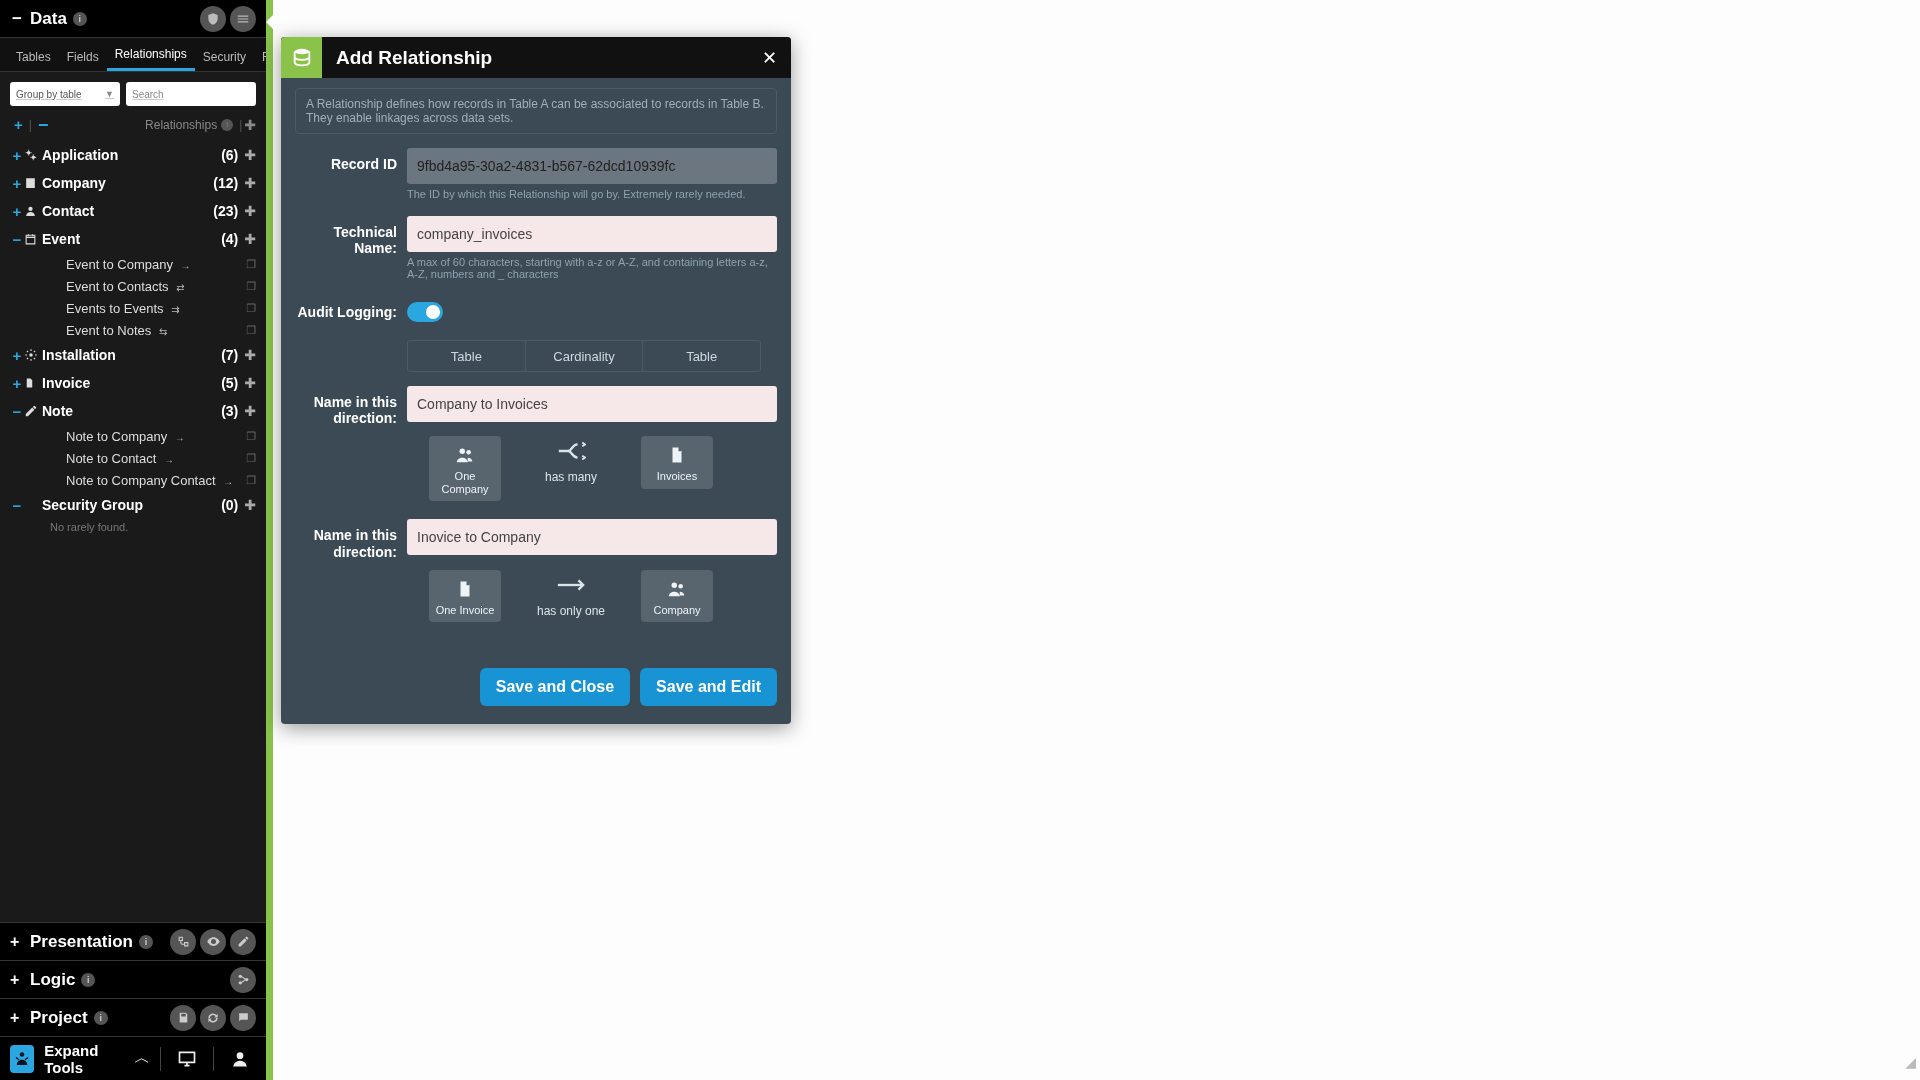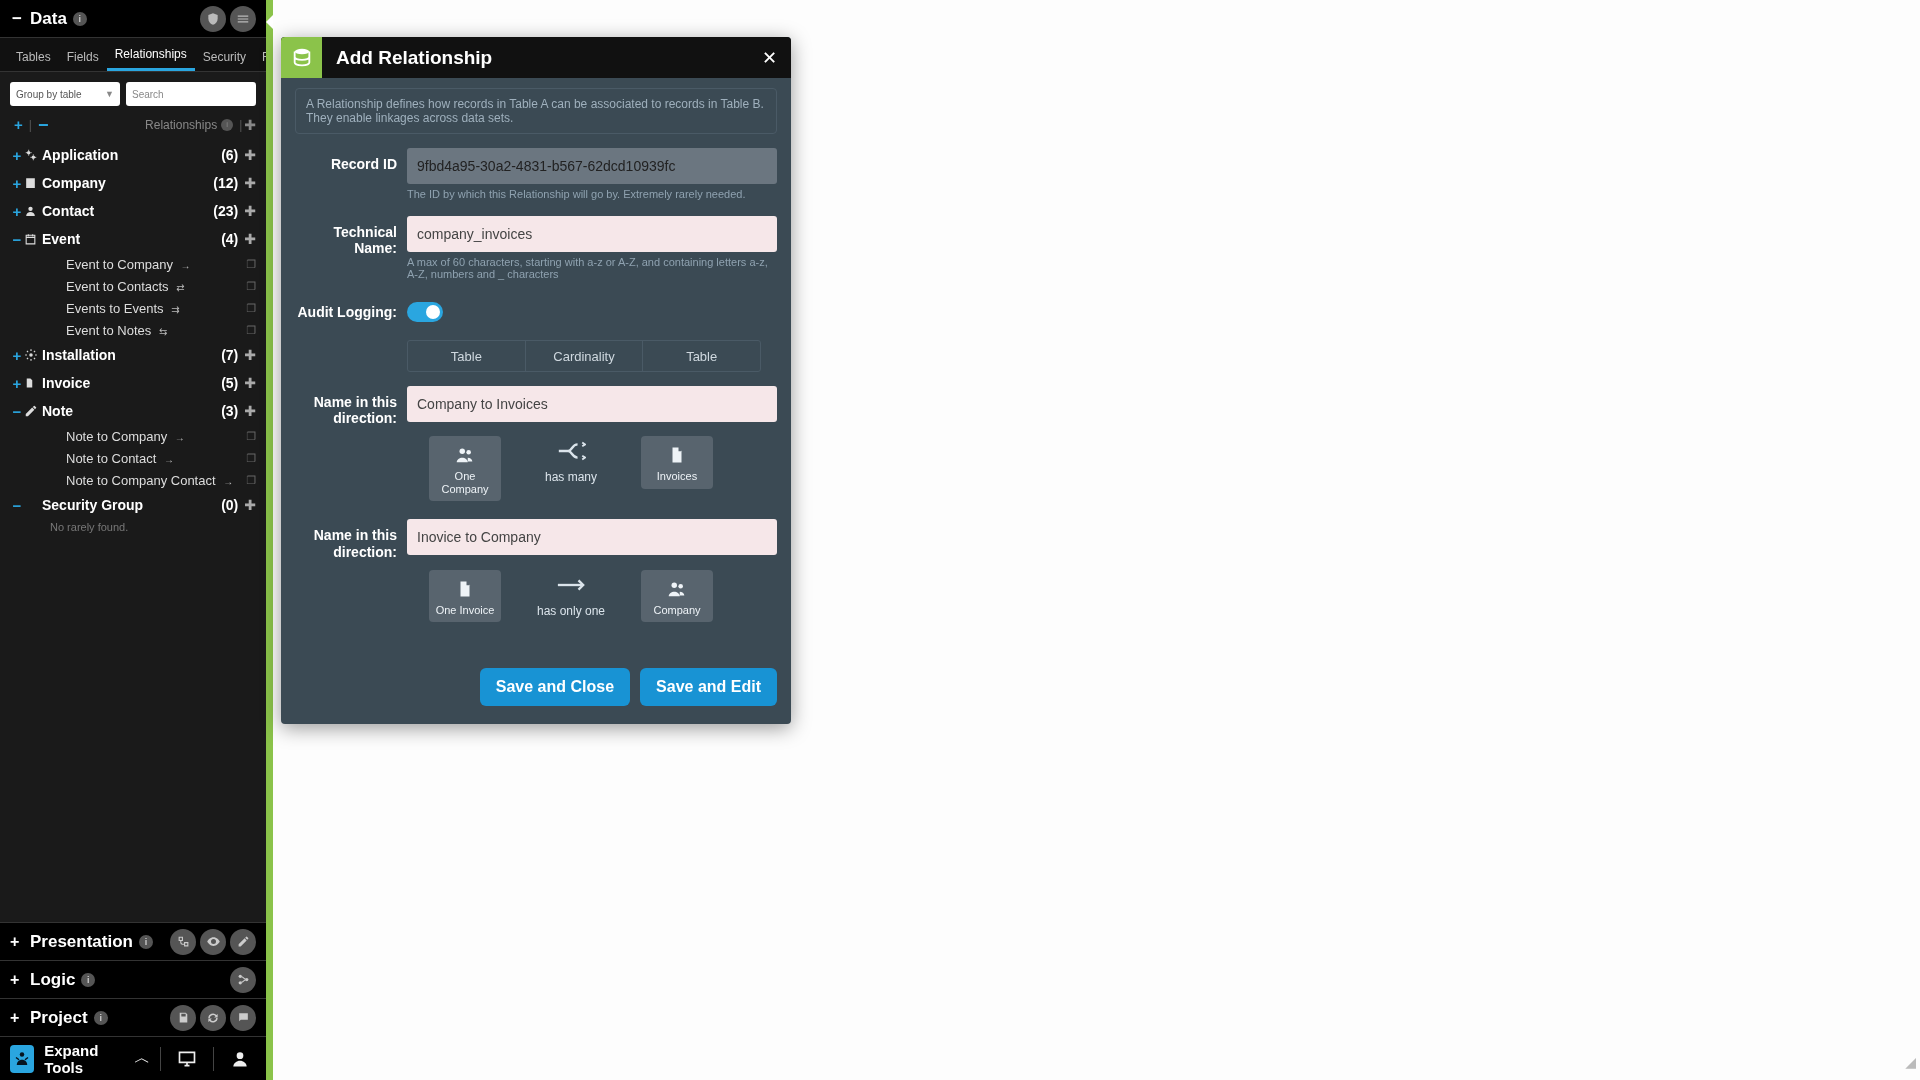--- a/index.html
+++ b/index.html
@@ -11,21 +11,21 @@
 .content { flex:1; position:relative; background:#fdfdfd; }
 
 .panel-header { background:#000; height:38px; display:flex; align-items:center; padding:0 10px; font-size:17px; font-weight:600; color:#fff; border-bottom:1px solid #333; }
 .panel-header .toggle{ width:14px; text-align:center; margin-right:6px; color:#fff; font-weight:700; }
 .panel-header .info-dot{ width:14px; height:14px; border-radius:50%; background:#555; display:inline-flex; align-items:center; justify-content:center; font-size:9px; margin-left:6px; color:#ccc; font-weight:700;}
 .panel-header .spacer{ flex:1; }
 .panel-header .circ-btn{ width:26px; height:26px; border-radius:50%; background:#555; display:inline-flex; align-items:center; justify-content:center; color:#bbb; margin-left:4px; font-size:13px; }
 .tabs { display:flex; gap:0; background:#111; height:34px; align-items:flex-end; padding:0 8px; border-bottom:1px solid #333;}
 .tab { font-size:12px; color:#bbb; padding:8px 8px 7px; cursor:pointer; }
 .tab.active { color:#fff; border-bottom:3px solid #2aa6e0; }
-.filter-row{ display:flex; gap:6px; padding:10px 10px 6px; }
+.filter-row{ display:flex; gap:6px; padding:10px 10px 6px;text-decoration:underline; }
 .select { flex:0 0 110px; height:24px; background:#fff; border-radius:3px; font-size:10px; color:#555; display:flex; align-items:center; padding:0 6px; justify-content:space-between;}
 .select .caret{ font-size:9px; color:#888;}
 .search { flex:1; height:24px; background:#fff; border-radius:3px; font-size:10px; color:#888; display:flex; align-items:center; padding:0 6px;}
 .exp-row{ display:flex; align-items:center; padding:4px 10px 8px; font-size:12px; color:#888;}
 .exp-row .plus{ color:#2aa6e0; font-weight:700; font-size:15px; padding:0 4px;}
 .exp-row .minus{ color:#2aa6e0; font-weight:700; font-size:18px; padding:0 4px; line-height:12px;}
 .exp-row .sep{ color:#555; padding:0 2px;}
 .exp-row .label{ margin-left:auto; }
 .exp-row .info-dot{ width:12px;height:12px;border-radius:50%;background:#555;display:inline-flex;align-items:center;justify-content:center;font-size:8px;margin:0 4px;}
 .exp-row .add{ color:#888; font-size:14px;}

